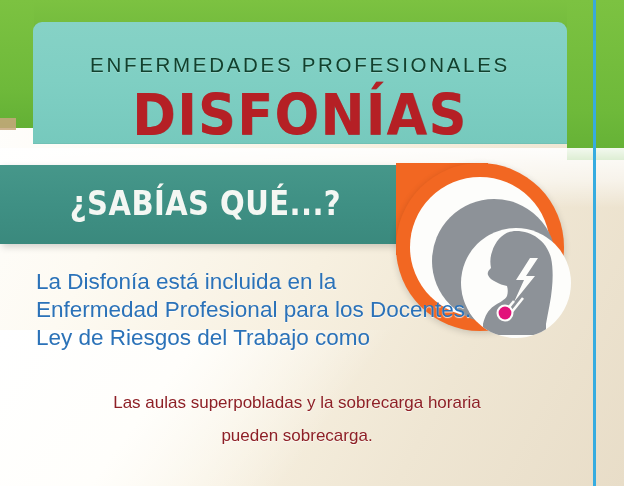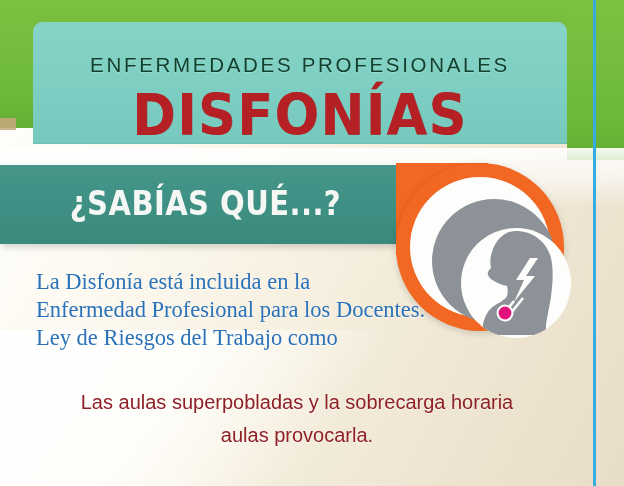--- a/index.html
+++ b/index.html
@@ -169,36 +169,36 @@
     background: #fdfdfb;
     overflow: hidden;
   }
   .badge-svg { display: block; }
 
   
   .blue-text {
     position: absolute;
     left: 36px; top: 268px;
     width: 520px;
-    font-family: Liberation Serif, serif;
+    font-family: Liberation Sans, sans-serif;
     font-size: 22.5px;
     line-height: 28px;
     color: #2b72b8;
     text-shadow: 0 1px 1px rgba(255,255,255,.85);
   }
   .blue-text div { white-space: nowrap; }
 
   
   .red-text {
     position: absolute;
     left: 0; right: 30px;
     top: 386px;
     text-align: center;
     font-family: "Liberation Sans", sans-serif;
-    font-size: 20px;
+    font-size: 17px;
     line-height: 33px;
     color: #8e2026;
     text-shadow: 0 1px 1px rgba(255,255,255,.75);
   }
 
   
   .blue-rule {
     position: absolute;
     left: 593px; top: 0;
     width: 3px; height: 486px;
@@ -298,19 +298,19 @@
   </div>
 
   <div class="blue-text">
     <div>La Disfonía está incluida en la</div>
     <div>Enfermedad Profesional para los Docentes.</div>
     <div>Ley de Riesgos del Trabajo como</div>
   </div>
 
   <div class="red-text">
     <div>Las aulas superpobladas y la sobrecarga horaria</div>
-    <div>aulas provocarla.</div>
+    <div>pueden sobrecarga.</div>
   </div>
 
   <div class="blue-rule"></div>
   <div class="blue-rule-top"></div>
 
 </div>
 
 </body></html>

